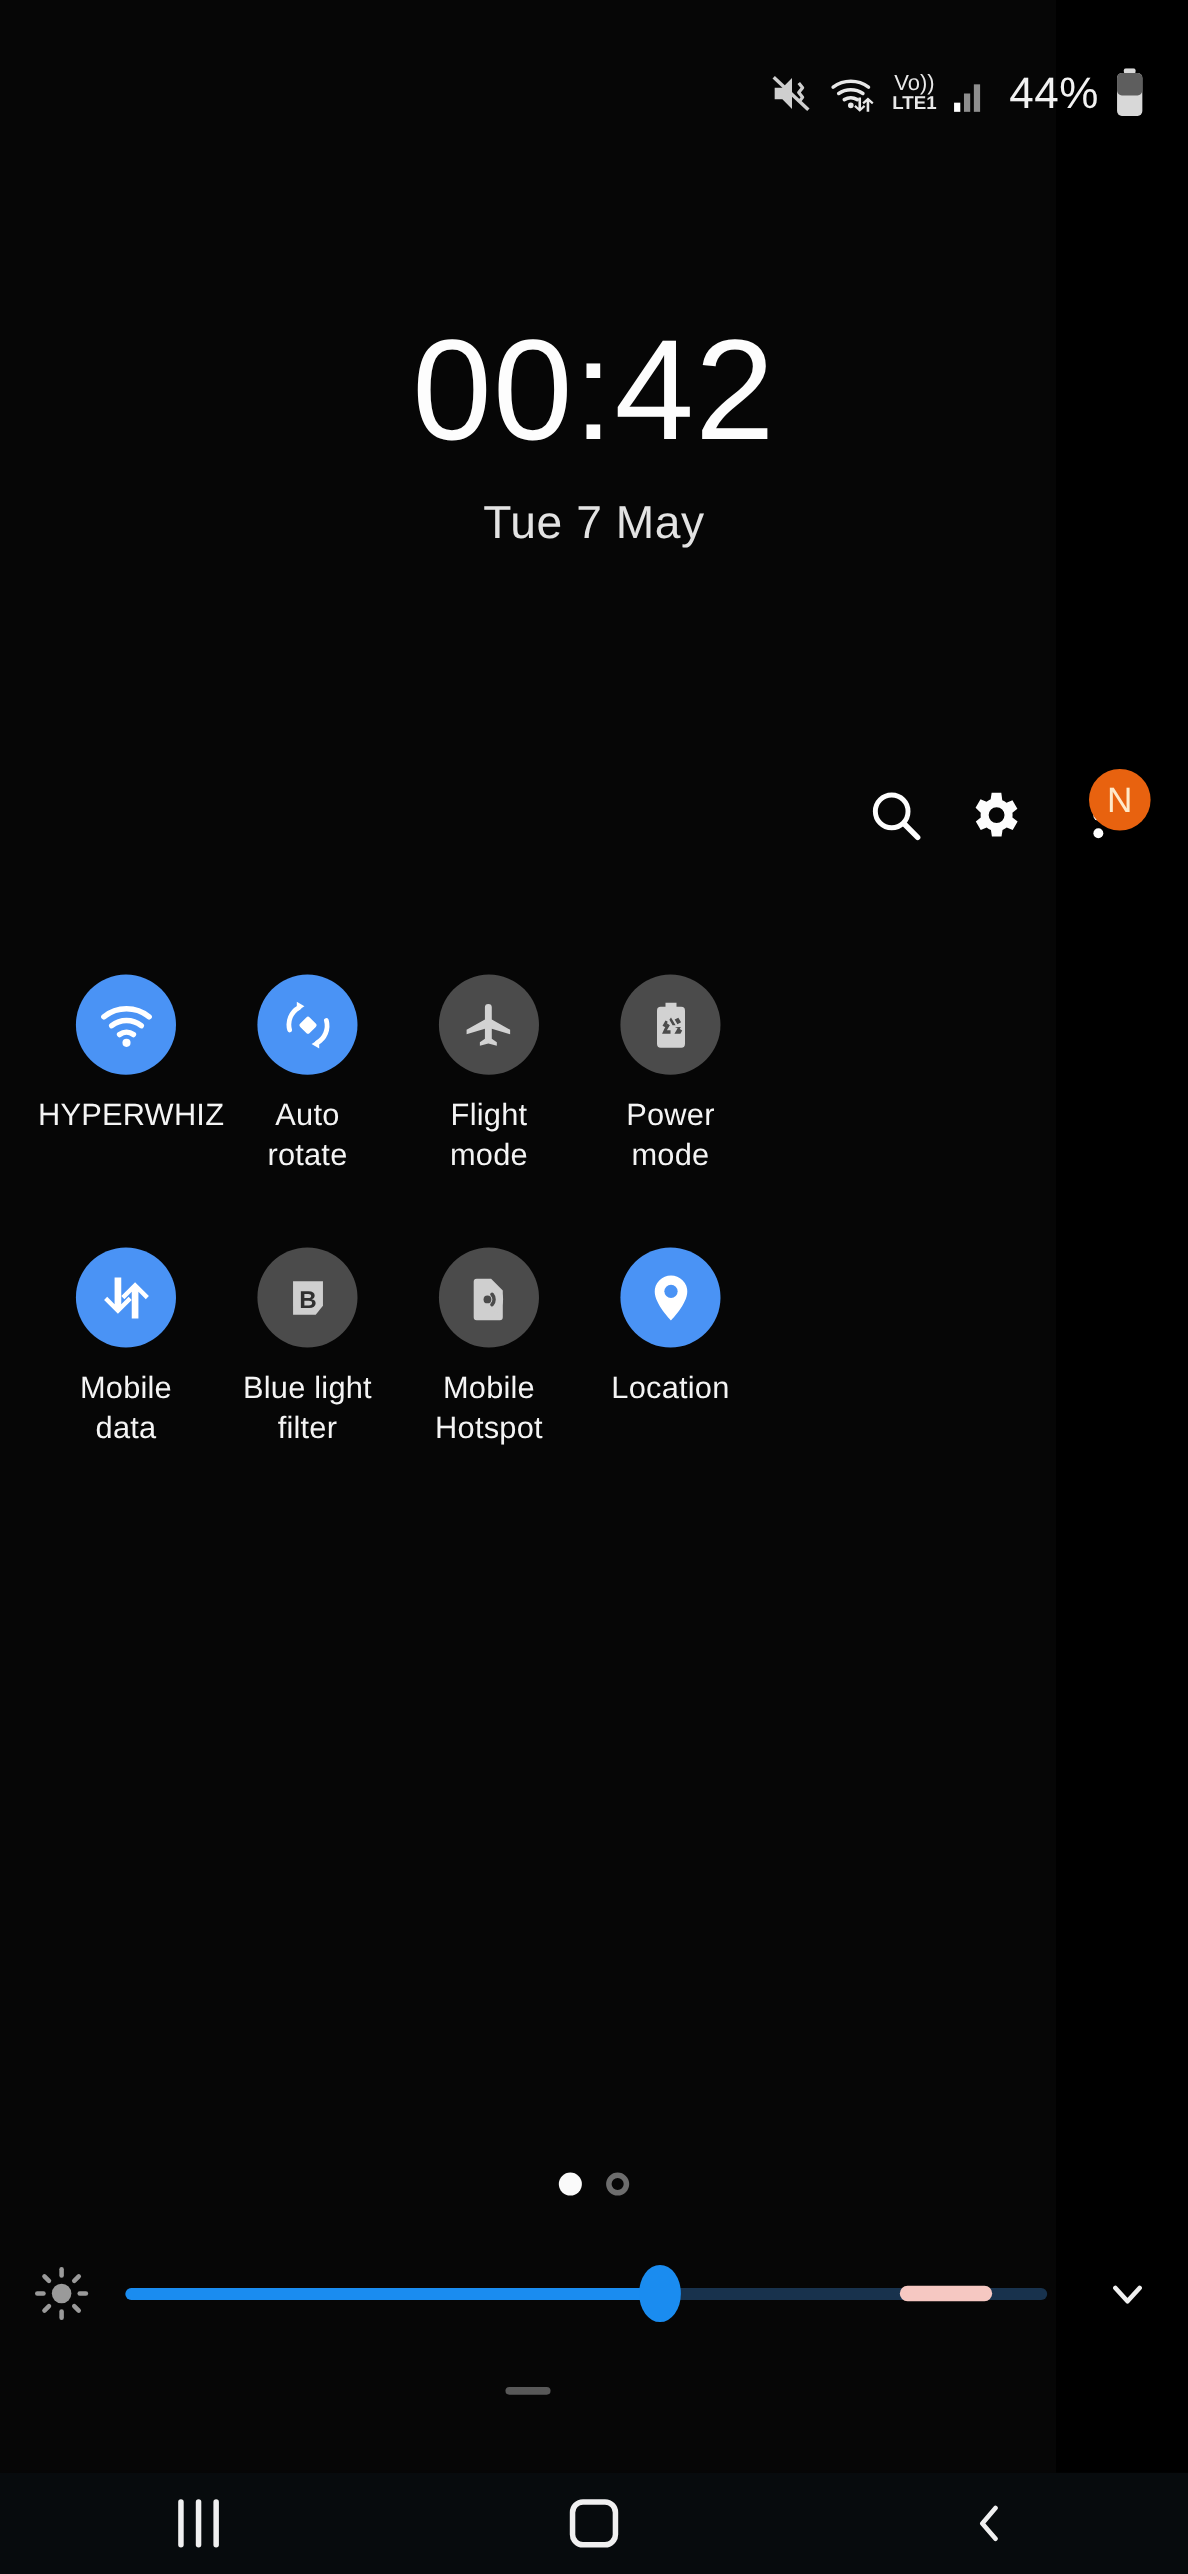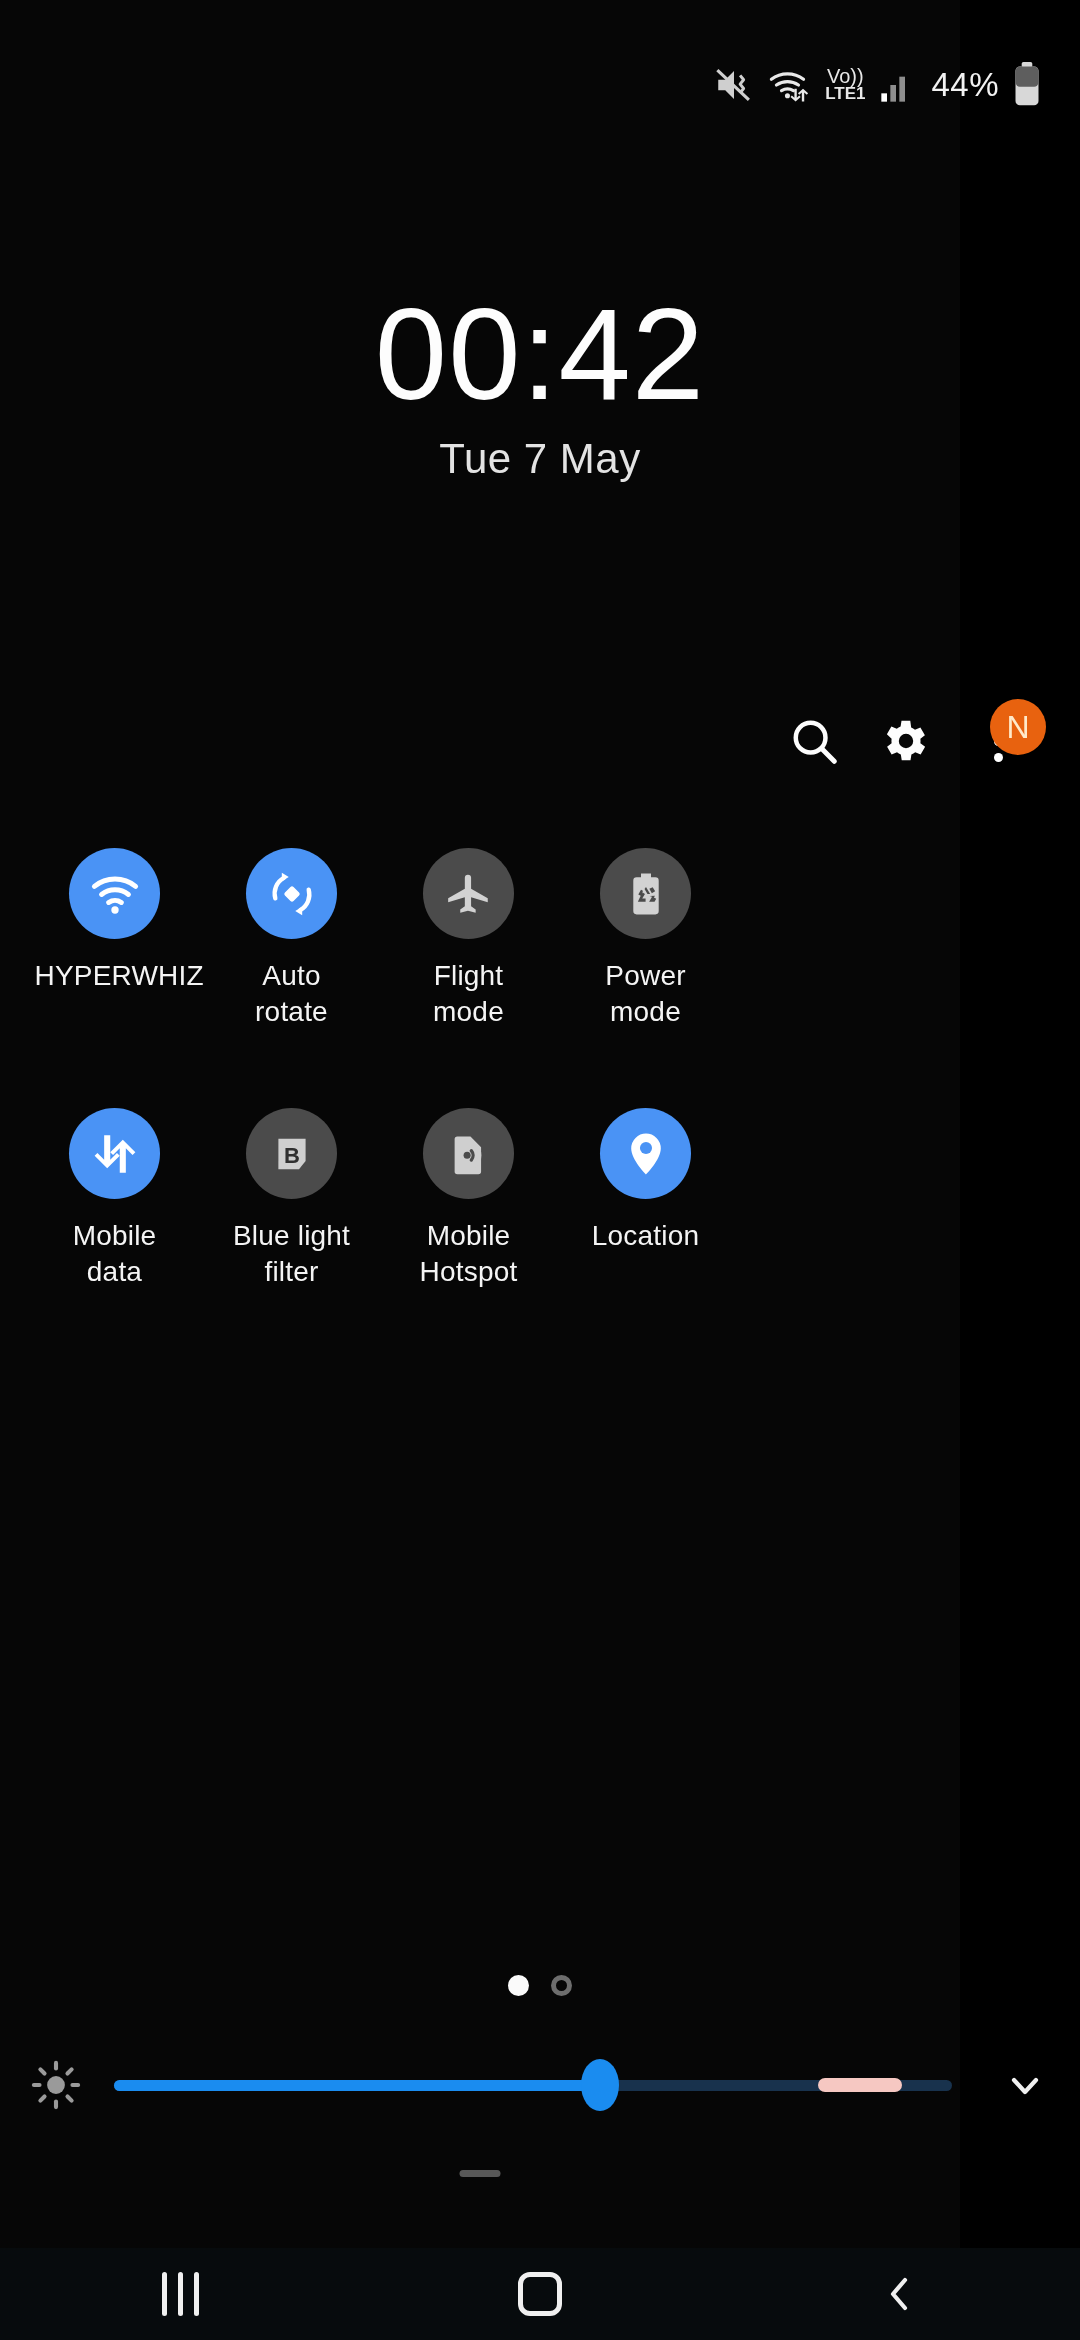--- a/index.html
+++ b/index.html
@@ -11,52 +11,52 @@
   }
   .screen { position:relative; width:960px; height:2340px; background:#060606; }
 
   
   .statusbar {
     position:absolute; top:0; left:0; width:1080px; height:170px;
     display:flex; align-items:center; justify-content:flex-end;
     padding-right:38px; gap:13px;
   }
   .sb-ico { display:flex; align-items:center; justify-content:center; }
-  .sb-text { color:#f2f2f2; font-size:33px; letter-spacing:0.5px; }
+  .sb-text { color:#f2f2f2; font-size:40px; letter-spacing:0.5px; }
   .volte { display:flex; flex-direction:column; align-items:center; line-height:0.95; color:#e8e8e8; }
   .volte .v1 { font-size:20px; }
   .volte .v2 { font-size:17px; font-weight:600; }
 
   
   .clockwrap { position:absolute; top:286px; left:0; width:1080px; text-align:center; }
   .clock { font-size:130px; color:#fdfdfd; font-weight:300; letter-spacing:1px; line-height:1.05; }
-  .date  { font-size:42px; color:#e3e3e3; font-weight:300; margin-top:12px; letter-spacing:0.5px; }
+  .date  { font-size:42px; color:#e3e3e3; font-weight:300; margin-top:28px; letter-spacing:0.5px; }
 
   
   .actionrow {
     position:absolute; top:695px; left:0; width:1080px;
     display:flex; justify-content:flex-end; align-items:center;
     gap:0px; padding-right:36px;
   }
   .act { width:92px; height:92px; display:flex; align-items:center; justify-content:center; position:relative; }
   .dots { display:flex; flex-direction:column; gap:7px; align-items:center; }
   .dots i { width:9px; height:9px; border-radius:50%; background:#fff; display:block; }
   .nbadge {
     position:absolute; top:4px; right:-2px;
     width:56px; height:56px; border-radius:50%;
     background:#e8620f; color:#ffe9c9;
     display:flex; align-items:center; justify-content:center;
     font-size:32px; font-weight:400;
   }
 
   
   .grid {
-    position:absolute; top:848px; left:32px; width:1016px;
+    position:absolute; top:886px; left:32px; width:1016px;
     display:grid; grid-template-columns:repeat(4,165px);
-    column-gap:0px; row-gap:0px;gap:12px;
+    column-gap:0px; row-gap:0px;
   }
   .tile { width:165px; display:flex; flex-direction:column; align-items:center; height:248px; }
   .circle {
     width:91px; height:91px; border-radius:50%;
     display:flex; align-items:center; justify-content:center;
     flex:0 0 auto;
   }
   .circle.on  { background:#4a93f5; }
   .circle.off { background:#4b4b4b; }
   .tlabel {

